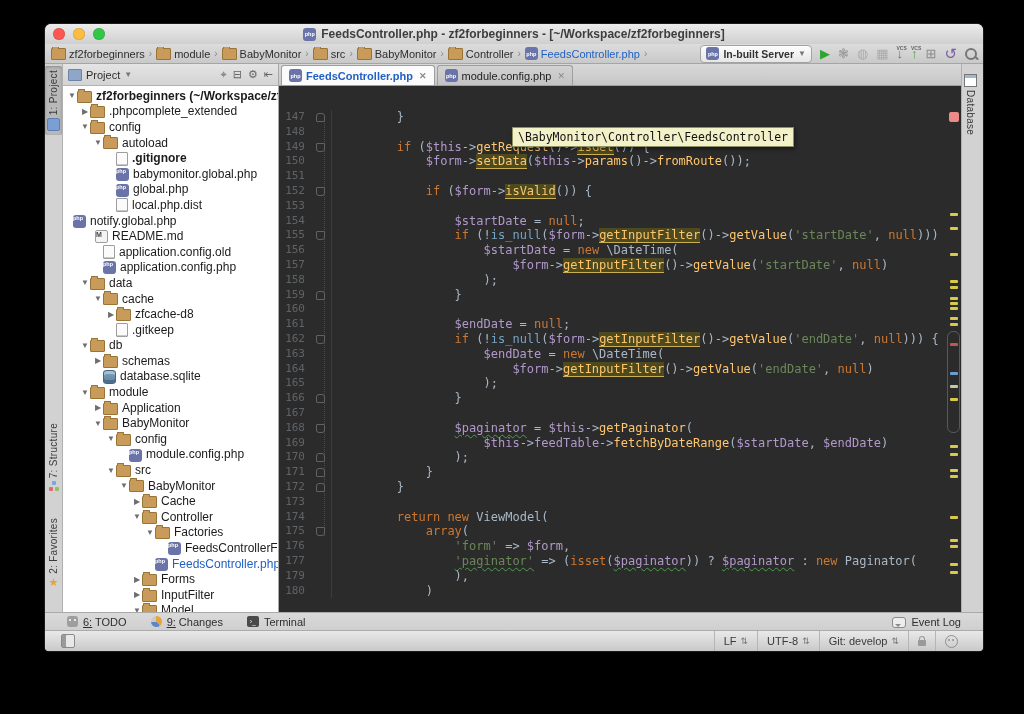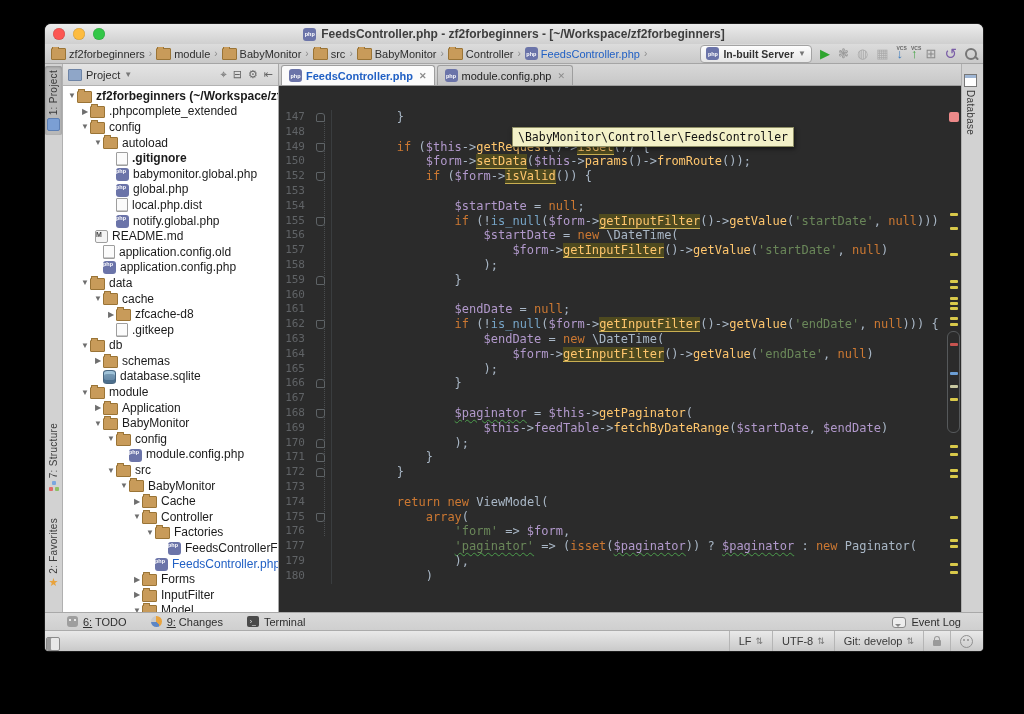--- a/index.html
+++ b/index.html
@@ -114,22 +114,22 @@
   .todo-ic{width:11px;height:11px;border-radius:3px;background:#9E9E9E;position:relative;}
   .todo-ic::after{content:"";position:absolute;left:2px;top:3px;width:2px;height:2px;background:#fff;
     box-shadow:5px 0 0 #fff;border-radius:50%;}
   .changes-ic{width:11px;height:11px;border-radius:50%;background:conic-gradient(#E8A33D 0 40%,#5C86C5 40% 75%,#C9C9C9 75% 100%);}
   .term-ic{width:12px;height:11px;background:#4A4A4A;border-radius:2px;color:#EEE;font-size:7px;
     display:flex;align-items:center;justify-content:center;}
   .bubble-ic{width:12px;height:9px;border:1px solid #8A8A8A;border-radius:3px;background:#EDEDED;position:relative;}
   .bubble-ic::after{content:"";position:absolute;left:2px;bottom:-3px;border:3px solid transparent;border-top-color:#8A8A8A;}
   .eventlog{margin-left:auto;display:flex;align-items:flex-end;gap:5px;}
   .statusbar{position:absolute;left:0;top:606px;width:100%;height:21px;background:linear-gradient(#E9E9E9,#C9C9C9);
-    border-top:1px solid #ABABAB;display:flex;align-items:flex-end;font-size:11px;color:#3A3A3A;
-    padding:0 1px;box-sizing:border-box;}
+    border-top:1px solid #ABABAB;display:flex;align-items:center;font-size:11px;color:#3A3A3A;
+    padding:0 16px;box-sizing:border-box;}
   .paneltoggle{width:12px;height:12px;border:1px solid #8A8A8A;border-radius:2px;
     box-shadow:inset 4px 0 0 #9A9A9A;background:#E8E8E8;}
   .statusright{margin-left:auto;display:flex;align-items:center;height:100%;}
   .sitem{display:flex;align-items:center;gap:4px;padding:0 9px;height:100%;border-left:1px solid #B5B5B5;}
   .updown{font-size:9px;color:#777;}
   .lock-ic{width:8px;height:6px;background:#9A9A9A;border-radius:1px;position:relative;margin-top:4px;}
   .lock-ic::before{content:"";position:absolute;left:1px;top:-4px;width:4px;height:4px;
     border:1.5px solid #9A9A9A;border-bottom:none;border-radius:3px 3px 0 0;}
   .hector-ic{width:11px;height:11px;border-radius:50%;border:1.5px solid #8F8F8F;position:relative;}
   .hector-ic::after{content:"";position:absolute;left:2px;top:3px;width:2px;height:2px;background:#8F8F8F;
@@ -271,21 +271,21 @@
           <div class="trow" style="padding-left: 43px;">
             <span class="chev"></span>
             <span class="ficon"><span class="phpic" style="display: inline-block; vertical-align: middle;">php</span></span>
             <span>global.php</span>
           </div>
           <div class="trow" style="padding-left: 43px;">
             <span class="chev"></span>
             <span class="ficon"><span class="txtfile-ic" style="display: inline-block; vertical-align: middle;"></span></span>
             <span>local.php.dist</span>
           </div>
-          <div class="trow" style="padding-left: 43px;">
+          <div class="trow" style="">
             <span class="chev"></span>
             <span class="ficon"><span class="phpic" style="display: inline-block; vertical-align: middle;">php</span></span>
             <span>notify.global.php</span>
           </div>
           <div class="trow" style="padding-left: 22px;">
             <span class="chev"></span>
             <span class="ficon"><span class="md-ic" style="display: inline-block; vertical-align: middle;">M</span></span>
             <span>README.md</span>
           </div>
           <div class="trow" style="padding-left: 30px;">
@@ -443,20 +443,25 @@
               <span class="ln">149</span>
               <span class="foldcol">
                 <span class="fm start"></span>
               </span>
               <span class="ctext"><span class="d">        </span><span class="k">if</span><span class="d"> (</span><span class="v">$this</span><span class="d">-&gt;</span><span class="m">getRequest</span><span class="d">()-&gt;</span><span class="hl">isGet</span><span class="d">()) {</span></span>
             </div>
             <div class="cline">
               <span class="ln">150</span>
               <span class="foldcol"></span>
               <span class="ctext"><span class="d">            </span><span class="v">$form</span><span class="d">-&gt;</span><span class="hl">setData</span><span class="d">(</span><span class="v">$this</span><span class="d">-&gt;</span><span class="m">params</span><span class="d">()-&gt;</span><span class="m">fromRoute</span><span class="d">());</span></span>
+            </div>
+            <div class="cline">
+              <span class="ln">151</span>
+              <span class="foldcol"></span>
+              <span class="ctext"></span>
             </div>
             <div class="cline">
               <span class="ln">152</span>
               <span class="foldcol">
                 <span class="fm start"></span>
               </span>
               <span class="ctext"><span class="d">            </span><span class="k">if</span><span class="d"> (</span><span class="v">$form</span><span class="d">-&gt;</span><span class="hl">isValid</span><span class="d">()) {</span></span>
             </div>
             <div class="cline">
               <span class="ln">153</span>

